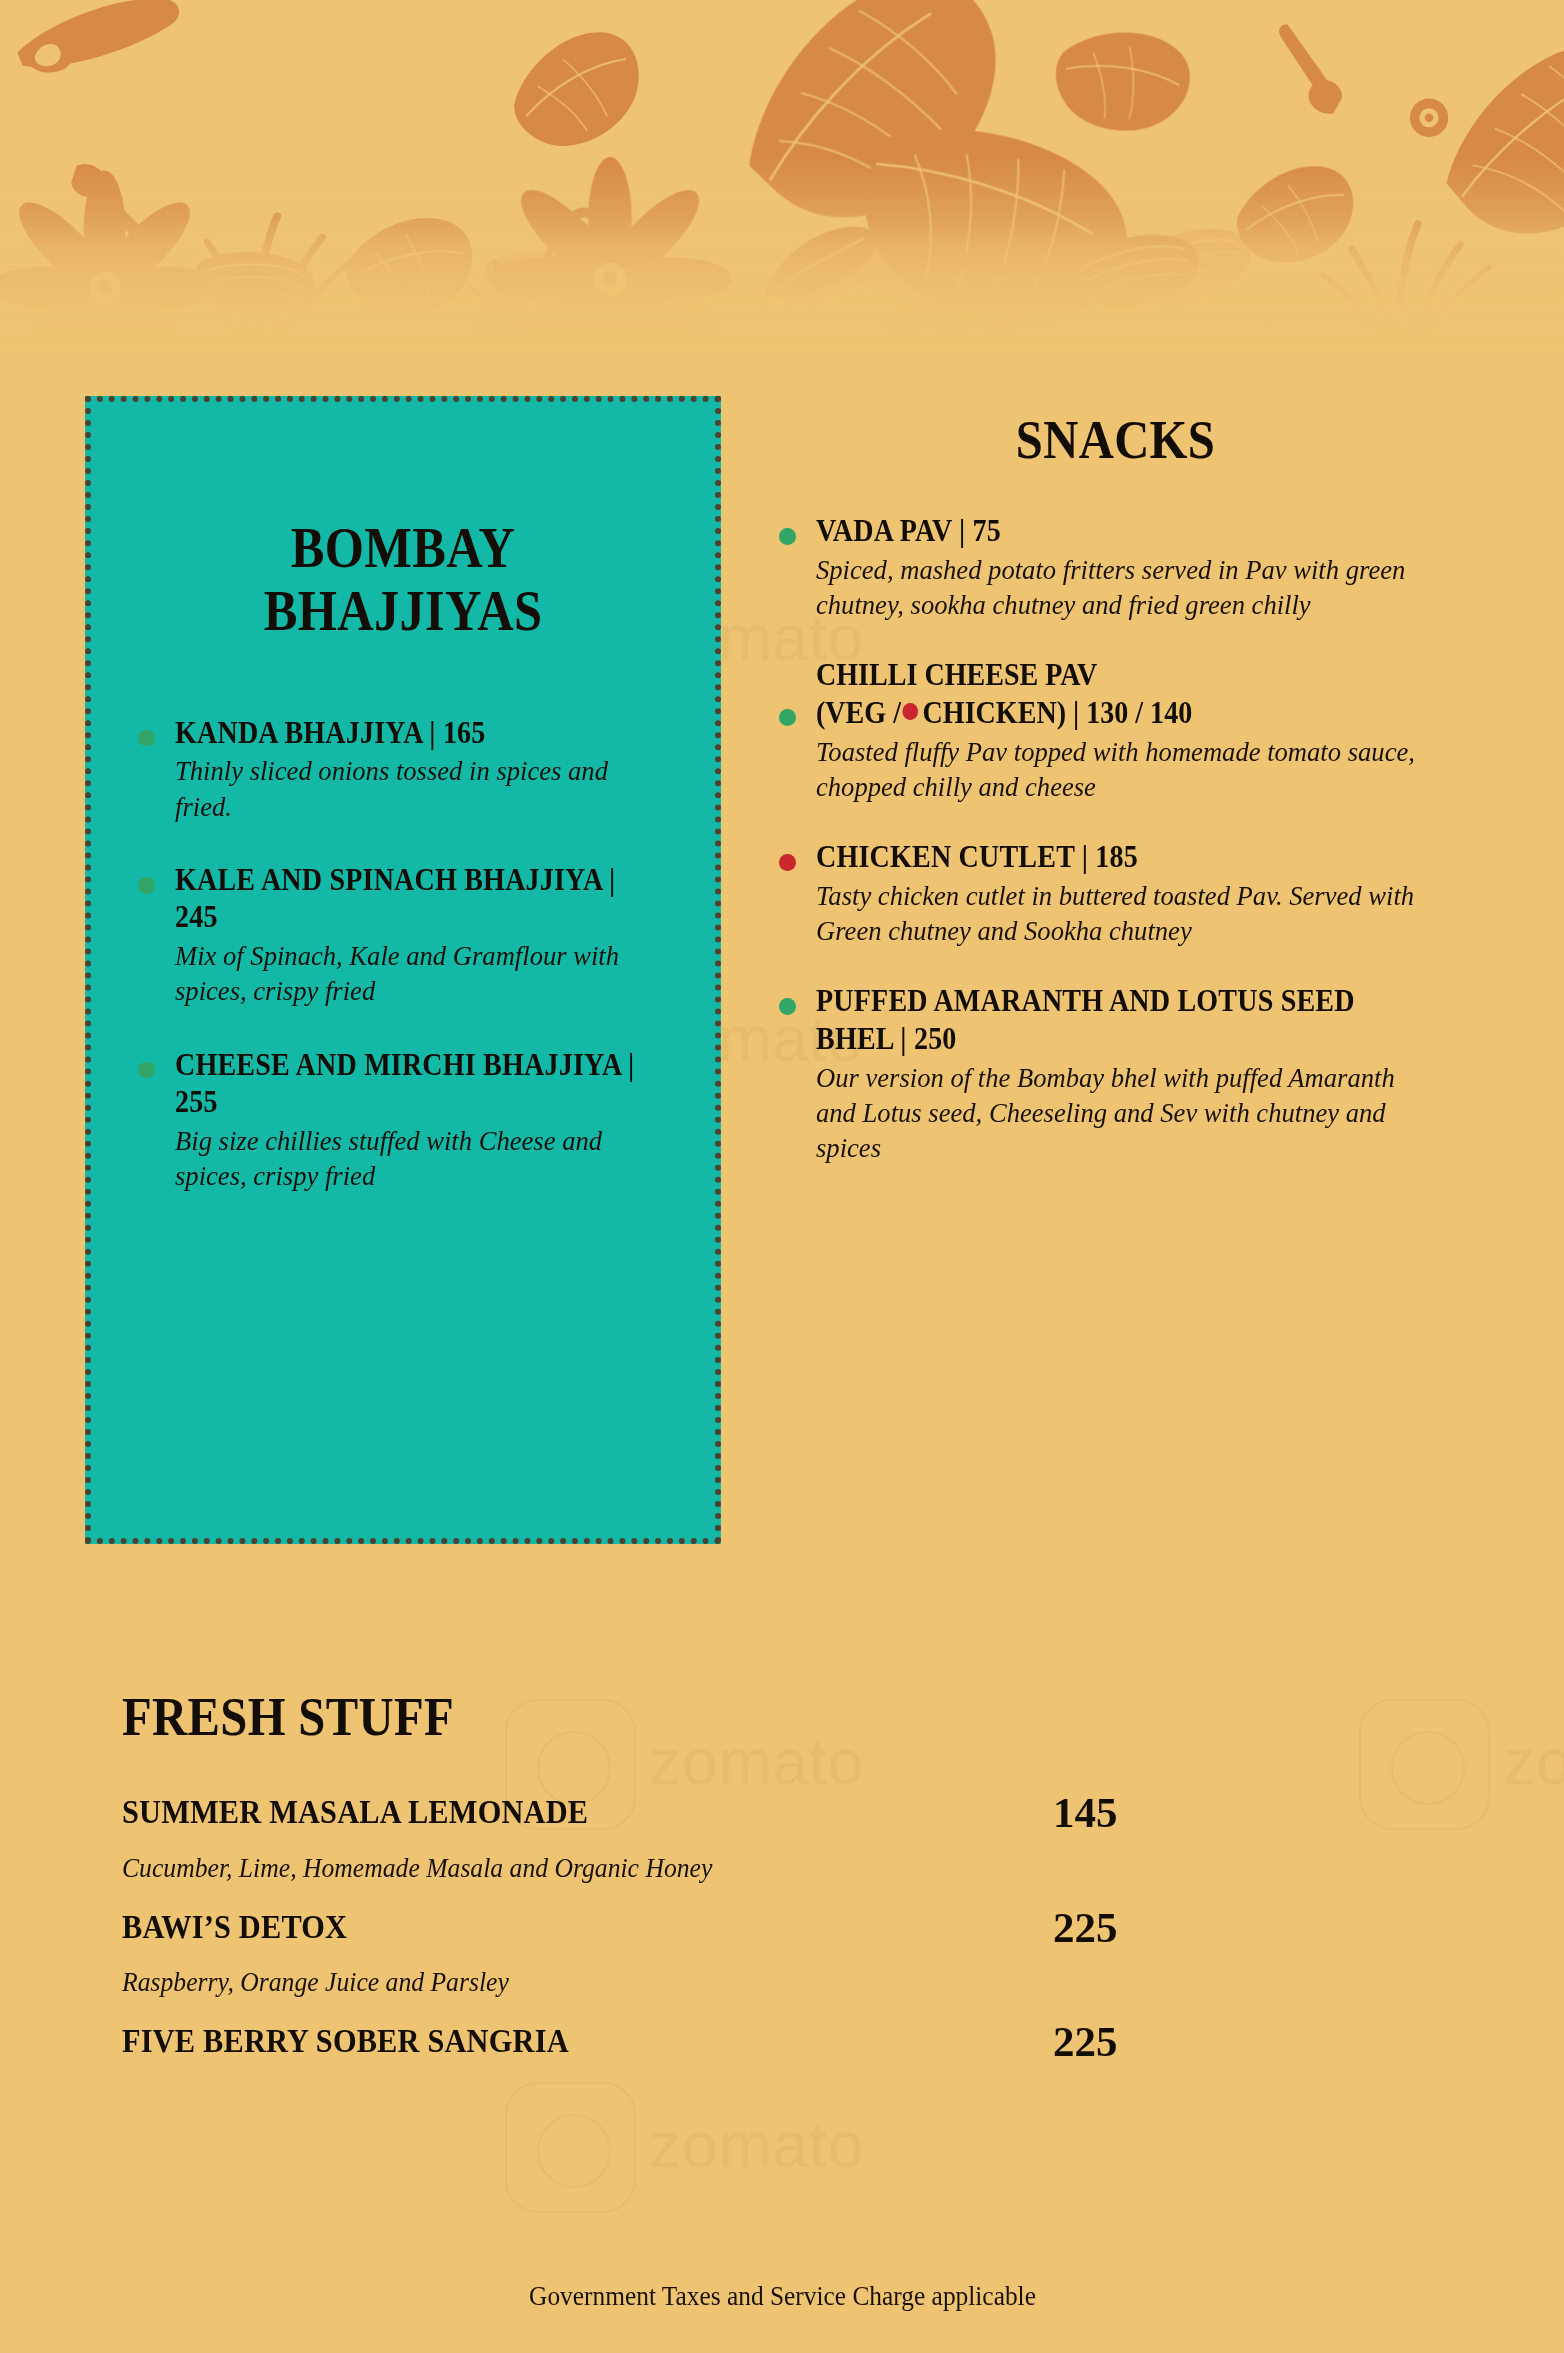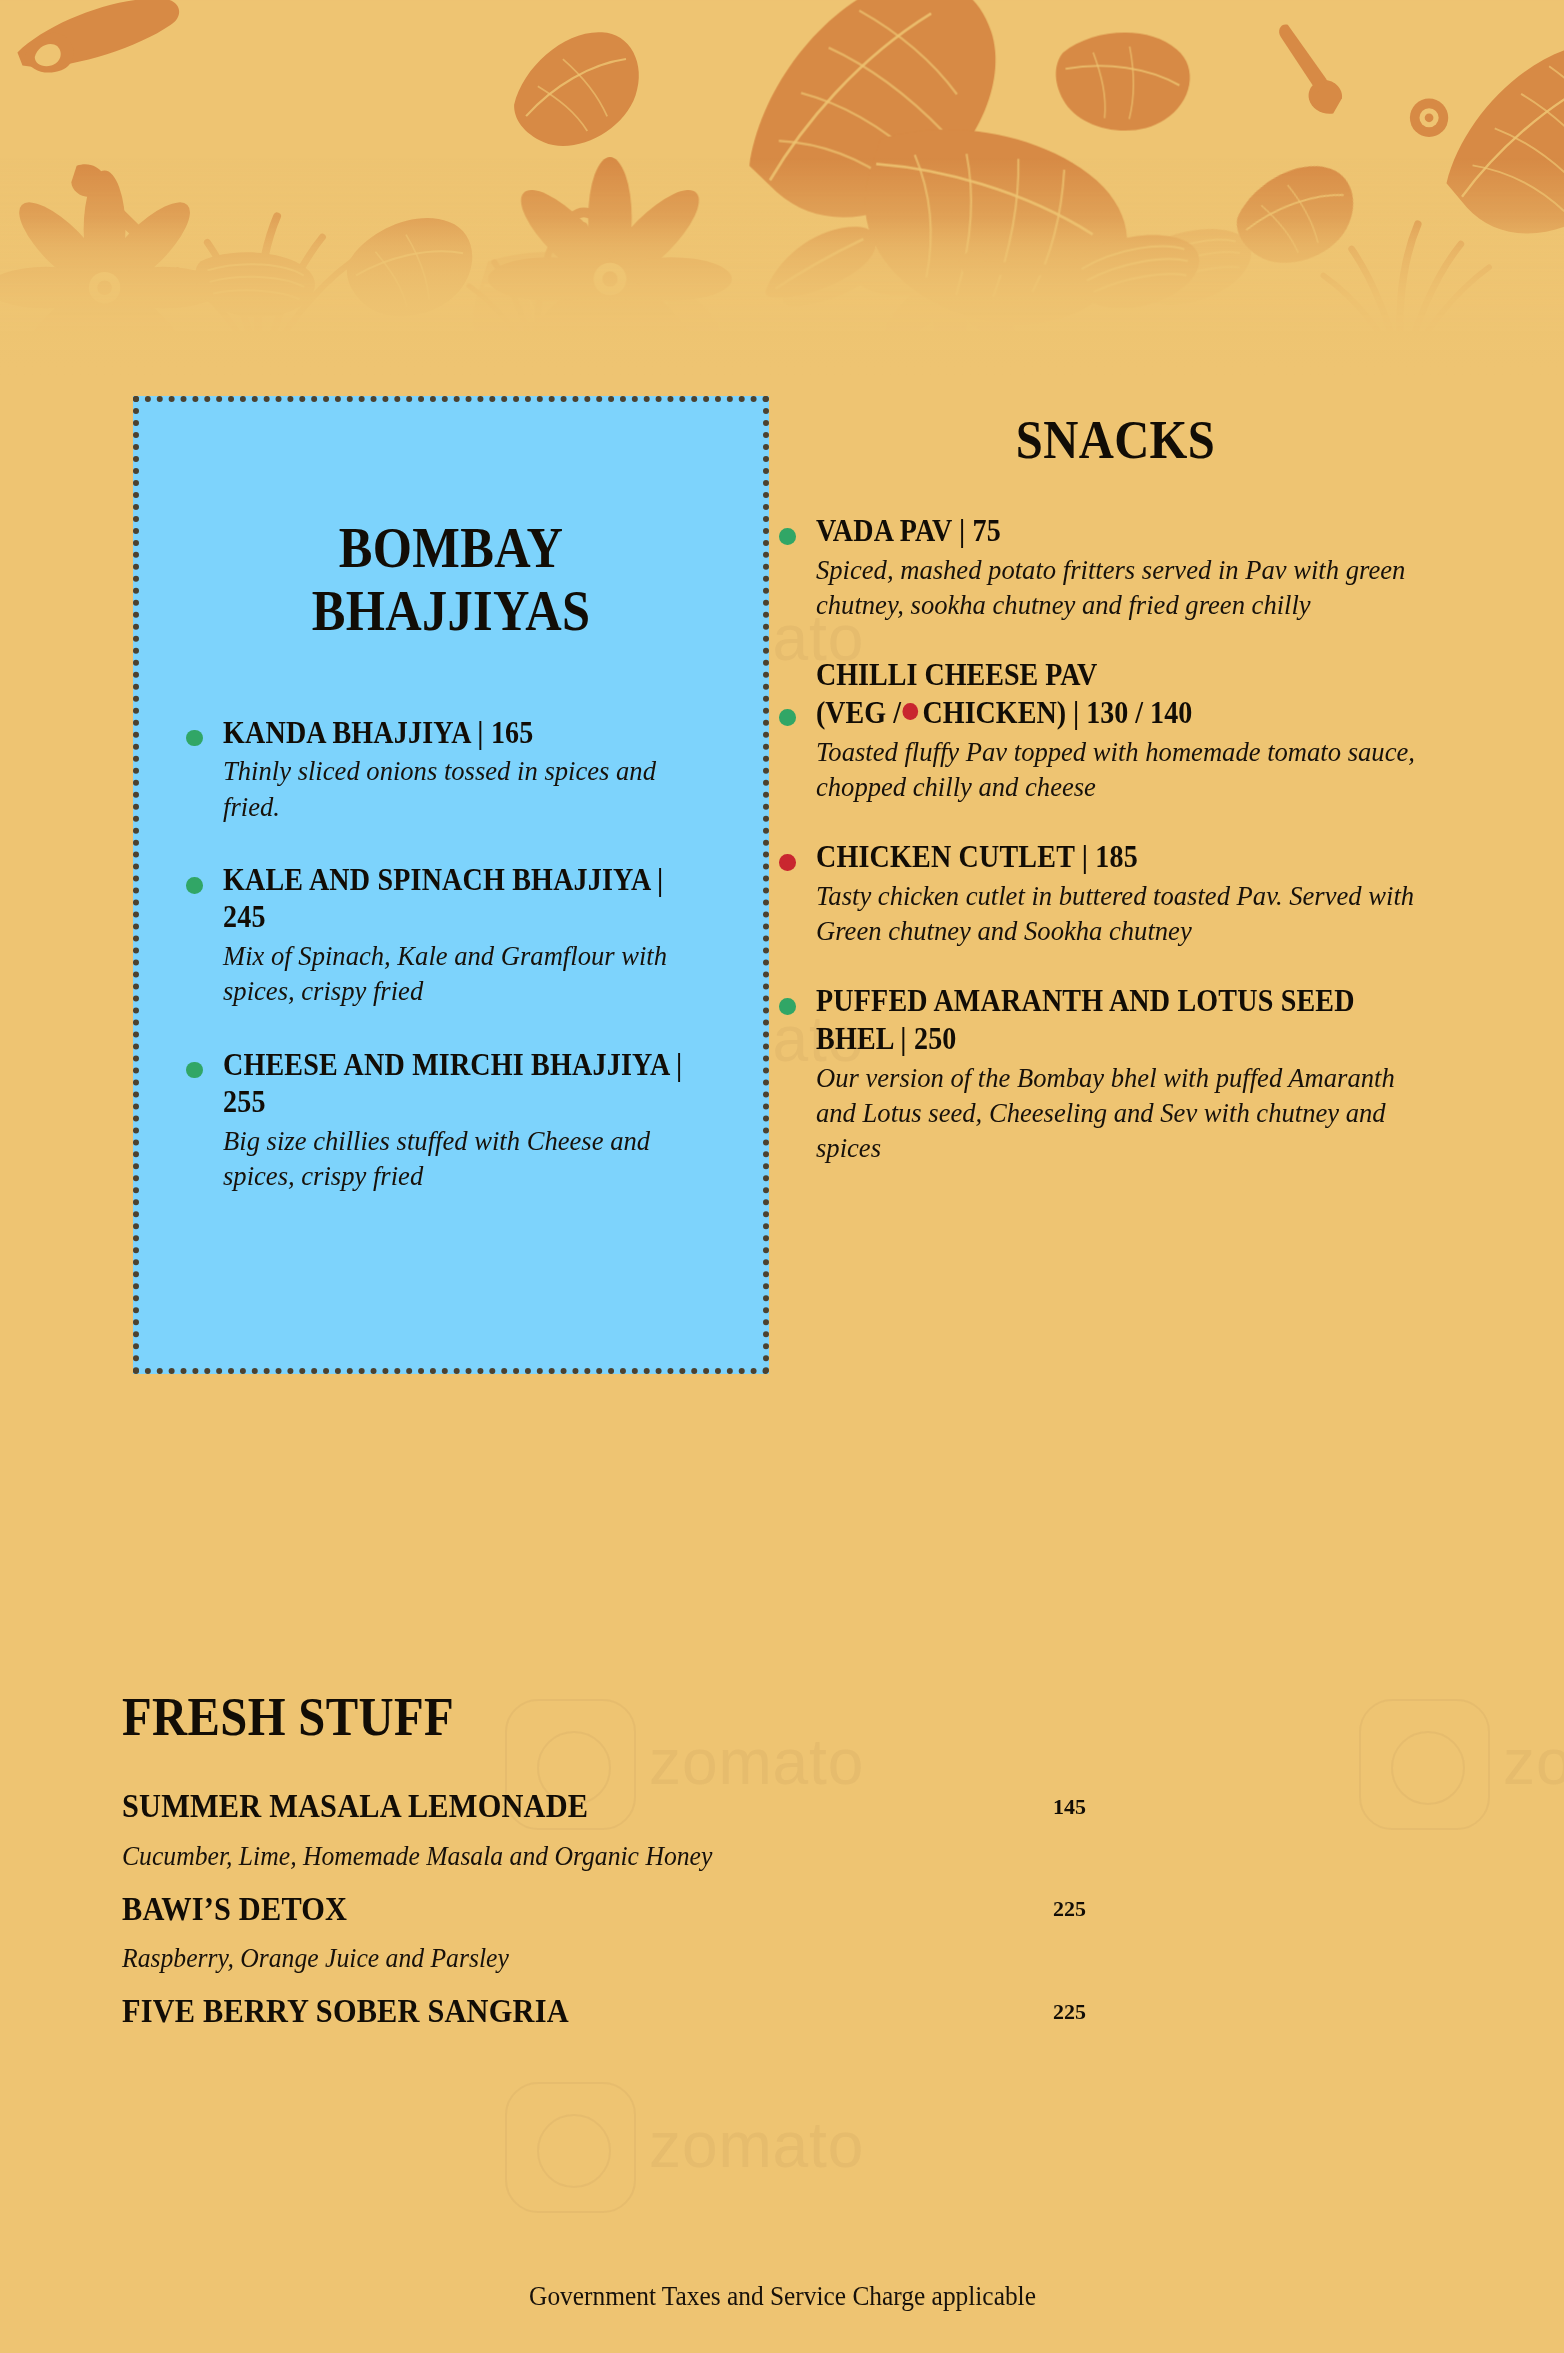--- a/index.html
+++ b/index.html
@@ -70,25 +70,24 @@
     border: 2.6px solid rgba(190,150,90,0.15);
     border-radius: 50%;
   }
 
   
   #bhajjiya-box {
     position: absolute;
     left: 85px;
     top: 396px;
     width: 636px;
-    height: 978px;
-    background: #7dd3fc;
+    height: 1148px;
+    background: #14b8a6;
     border: 6.1px dotted #4c4230;
     padding: 30px 35px 0 35px;
-    margin-left: 48px;
   }
 
   .box-title {
     text-align: center;
     font-family: "Liberation Serif", serif;
     font-weight: bold;
     font-size: 56px;
     line-height: 1.13;
     color: #120d06;
     letter-spacing: 0.4px;
@@ -207,21 +206,21 @@
     font-weight: bold;
     font-size: 33px;
     color: #120d06;
     letter-spacing: 0.2px;
     transform: scaleX(0.92);
     transform-origin: left center;
   }
   .fresh-price {
     font-family: "Liberation Serif", serif;
     font-weight: bold;
-    font-size: 22px;
+    font-size: 43px;
     color: #120d06;
     min-width: 78px;
     text-align: left;
     margin-right: 141px;
   }
   .fresh-desc {
     font-family: "Liberation Serif", serif;
     font-style: italic;
     font-size: 27px;
     color: #17110a;

